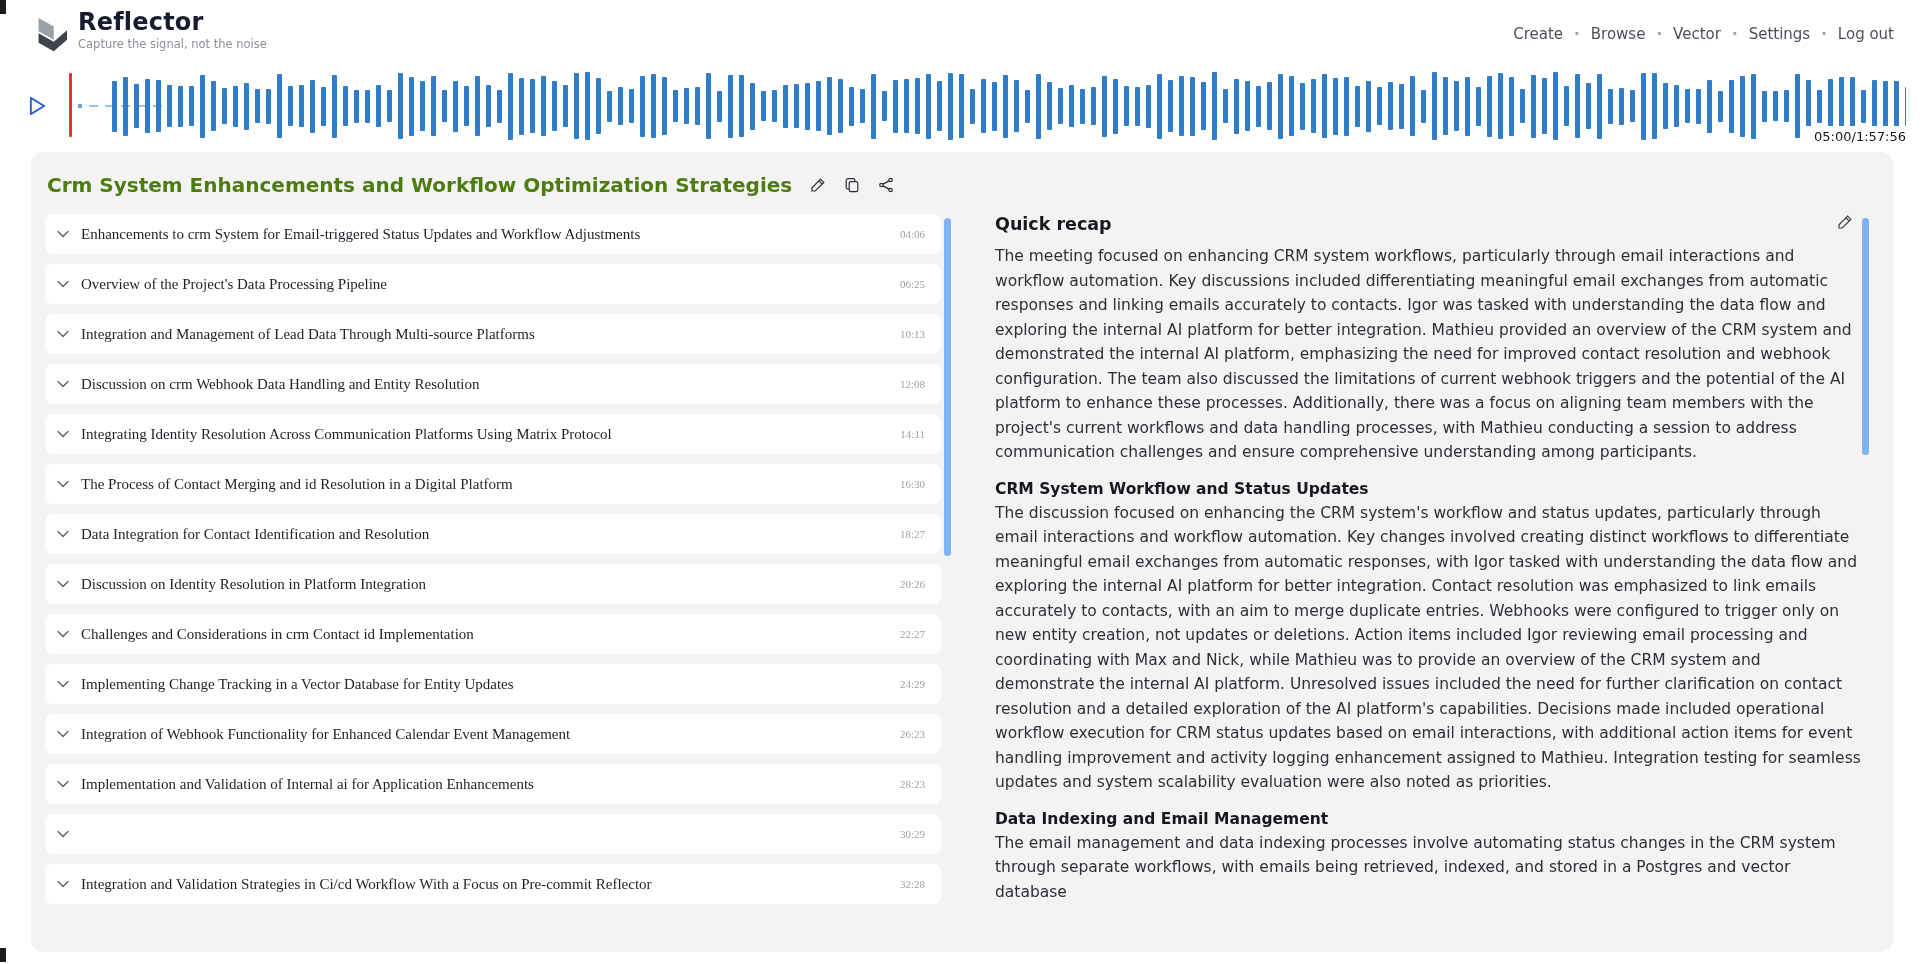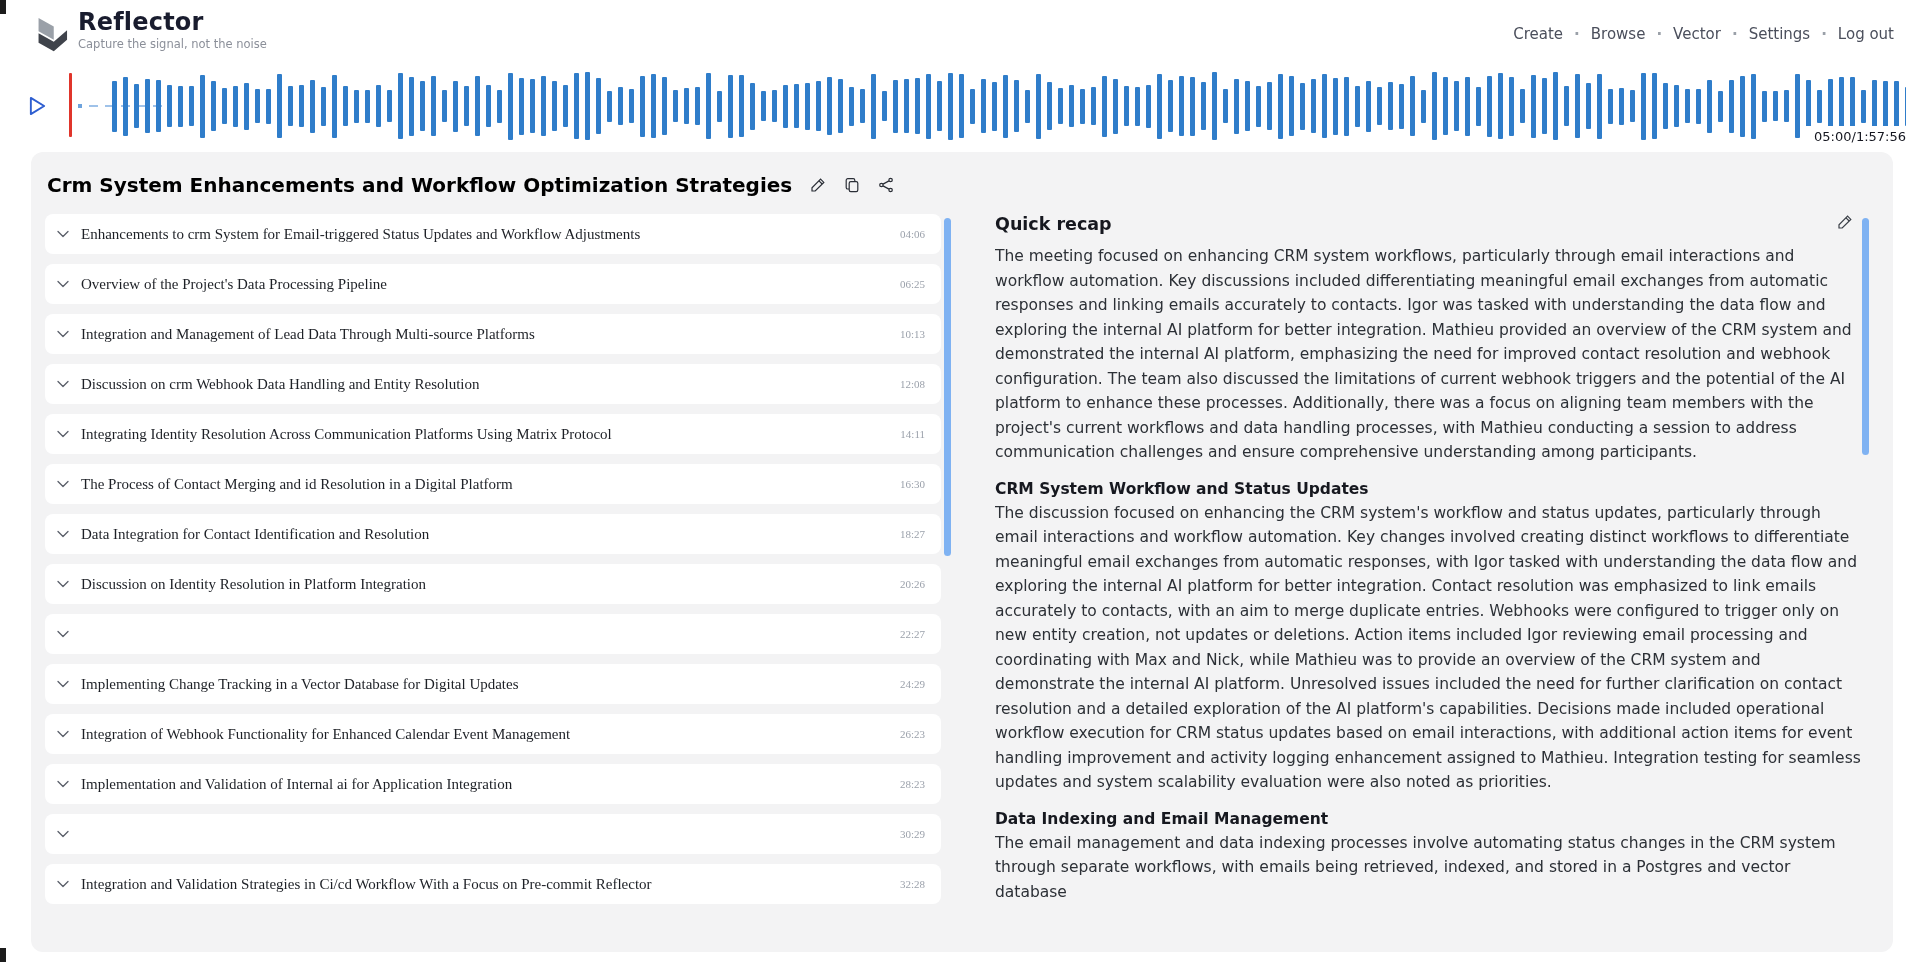--- a/index.html
+++ b/index.html
@@ -28,21 +28,21 @@
   .wave-bars { position:absolute; left:48px; right:0; top:0; bottom:0;
                display:flex; gap:6px; align-items:center; overflow:hidden; }
   .wbar { width:5px; flex:0 0 auto; border-radius:1px; }
   .wave-time { position:absolute; right:0; bottom:-2px; background:#ffffff; padding:3px 0 0 8px;
                font-size:13px; color:#14161f; }
 
   
   .card { margin:0 31px; height:800px; background:#f3f3f4; border-radius:12px;
           padding:16px 14px 0 14px; overflow:hidden; }
   .title-row { display:flex; align-items:center; gap:18px; padding-left:2px; height:34px; }
-  .title-row h1 { font-size:20px; font-weight:700; color:#000000; }
+  .title-row h1 { font-size:20px; font-weight:700; color:#4d7c0f; }
   .icon-btn { background:none; border:none; color:#2a2e36; cursor:pointer; display:flex; align-items:center; }
 
   .columns { display:flex; gap:26px; margin-top:12px; height:736px; position:relative; }
 
   
   .left-col { width:924px; position:relative; overflow:hidden;font-family:Liberation Serif, serif; }
   .topic-list { width:896px; }
   .topic-row { height:40px; background:#ffffff; border-radius:8px; margin-bottom:10px;
                display:flex; align-items:center; gap:12px; padding:0 16px 0 12px; cursor:pointer; }
   .chev { color:#5a5f6a; display:flex; align-items:center; }
@@ -391,50 +391,51 @@
         <span class="topic-label">Discussion on Identity Resolution in Platform Integration</span>
         <span class="topic-time">20:26</span>
       </div>
 
       <div class="topic-row">
         <span class="chev">
           <svg width="12" height="8" viewBox="0 0 12 8">
                 <polyline points="1,1.5 6,6.5 11,1.5" fill="none" stroke="currentColor" stroke-width="1.3" stroke-linecap="round" stroke-linejoin="round"></polyline>
               </svg>
         </span>
+        <span class="topic-label">Challenges and Considerations in crm Contact id Implementation</span>
         <span class="topic-time">22:27</span>
       </div>
 
       <div class="topic-row">
         <span class="chev">
           <svg width="12" height="8" viewBox="0 0 12 8">
                 <polyline points="1,1.5 6,6.5 11,1.5" fill="none" stroke="currentColor" stroke-width="1.3" stroke-linecap="round" stroke-linejoin="round"></polyline>
               </svg>
         </span>
-        <span class="topic-label">Implementing Change Tracking in a Vector Database for Digital Updates</span>
+        <span class="topic-label">Implementing Change Tracking in a Vector Database for Entity Updates</span>
         <span class="topic-time">24:29</span>
       </div>
 
       <div class="topic-row">
         <span class="chev">
           <svg width="12" height="8" viewBox="0 0 12 8">
                 <polyline points="1,1.5 6,6.5 11,1.5" fill="none" stroke="currentColor" stroke-width="1.3" stroke-linecap="round" stroke-linejoin="round"></polyline>
               </svg>
         </span>
         <span class="topic-label">Integration of Webhook Functionality for Enhanced Calendar Event Management</span>
         <span class="topic-time">26:23</span>
       </div>
 
       <div class="topic-row">
         <span class="chev">
           <svg width="12" height="8" viewBox="0 0 12 8">
                 <polyline points="1,1.5 6,6.5 11,1.5" fill="none" stroke="currentColor" stroke-width="1.3" stroke-linecap="round" stroke-linejoin="round"></polyline>
               </svg>
         </span>
-        <span class="topic-label">Implementation and Validation of Internal ai for Application Integration</span>
+        <span class="topic-label">Implementation and Validation of Internal ai for Application Enhancements</span>
         <span class="topic-time">28:23</span>
       </div>
 
       <div class="topic-row">
         <span class="chev">
           <svg width="12" height="8" viewBox="0 0 12 8">
                 <polyline points="1,1.5 6,6.5 11,1.5" fill="none" stroke="currentColor" stroke-width="1.3" stroke-linecap="round" stroke-linejoin="round"></polyline>
               </svg>
         </span>
         <span class="topic-time">30:29</span>

